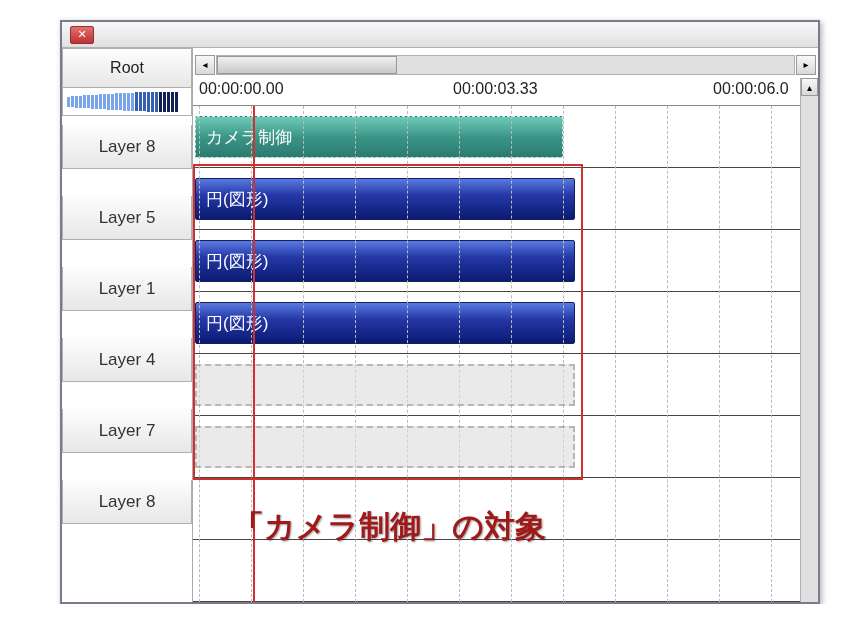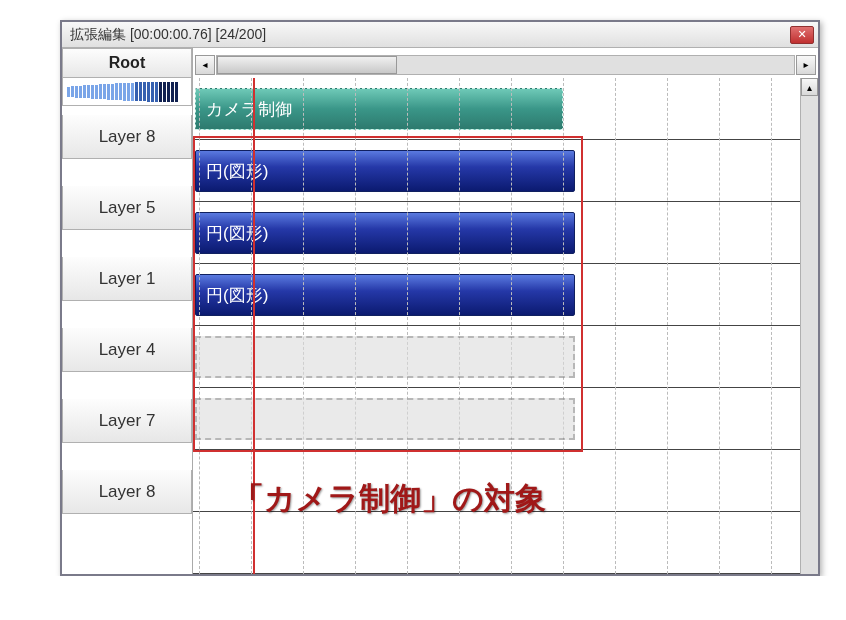--- a/index.html
+++ b/index.html
@@ -45,30 +45,29 @@
   .leftcol {
     width: 130px;
     flex-shrink: 0;
   }
   .rightcol {
     flex: 1;
     position: relative;
     border-left: 1px solid #aaa;
   }
   .root-btn {
-    height: 30px;
+    height: 40px;
     background: linear-gradient(to bottom, #fdfdfd, #e7e7e7);
     border: 1px solid #b0b0b0;
     display: flex;
     align-items: center;
     justify-content: center;
     font-size: 16px;
     color: #222;
     cursor: pointer;
-    font-weight: bold;
   }
   .scrollbar-top {
     height: 30px;
     display: flex;
     align-items: center;
     padding: 4px 2px 0 2px;
   }
   .sb-btn {
     width: 20px; height: 20px;
     background: linear-gradient(to bottom, #f8f8f8, #d8d8d8);
@@ -212,21 +211,20 @@
     z-index: 30;
   }
   .vscroll .sb-btn { width: 100%; height: 18px; }
   .vscroll .vtrack { flex: 1; position: relative; }
 </style>
 </head>
 <body>
 
 <div class="window">
   <div class="titlebar">
-    <span class="title">拡張編集 [00:00:00.76] [24/200]</span>
     <div class="close-btn">✕</div>
   </div>
 
   <div class="client">
 
     <div class="leftcol">
       <div class="root-btn">Root</div>
       <div class="zoom-strip">
         <div class="zoom-bar" style="height:10px"></div>
           <div class="zoom-bar" style="height:11px"></div>
@@ -280,20 +278,25 @@
 
     <div class="rightcol">
       <div class="scrollbar-top">
         <div class="sb-btn">◂</div>
         <div class="sb-track">
           <div class="sb-thumb"></div>
         </div>
         <div class="sb-btn">▸</div>
       </div>
 
+      <div class="timeline-header">
+        <span class="tick-label" style="left:6px">00:00:00.00</span>
+        <span class="tick-label" style="left:260px">00:00:03.33</span>
+        <span class="tick-label" style="left:520px">00:00:06.0</span>
+      </div>
 
       <div class="track-area" style="height:496px; position:relative; overflow:hidden;text-align:center;">
 
         <div class="track-row" style="top:0px">
           <div class="clip camera" style="left:2px; width:368px;">カメラ制御</div>
         </div>
         <div class="track-row" style="top:62px">
           <div class="clip shape" style="left:2px; width:380px;">円(図形)</div>
         </div>
         <div class="track-row" style="top:124px">

